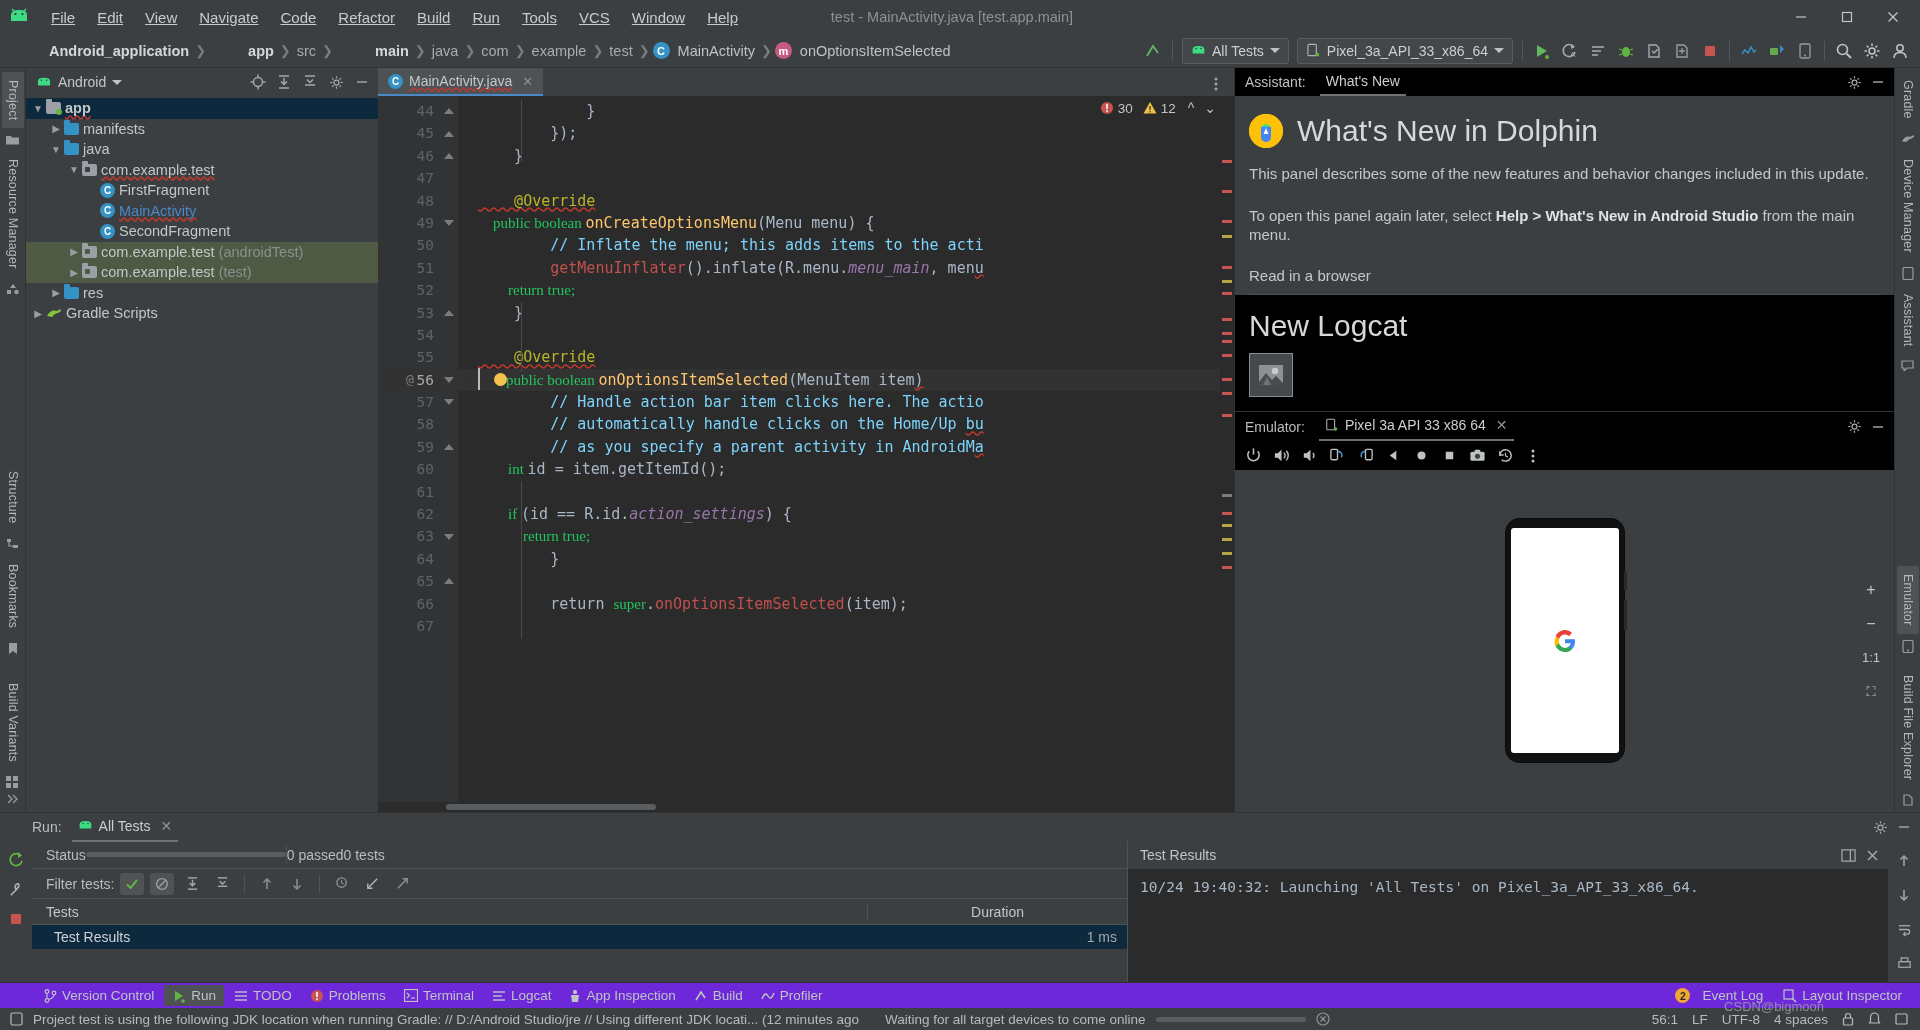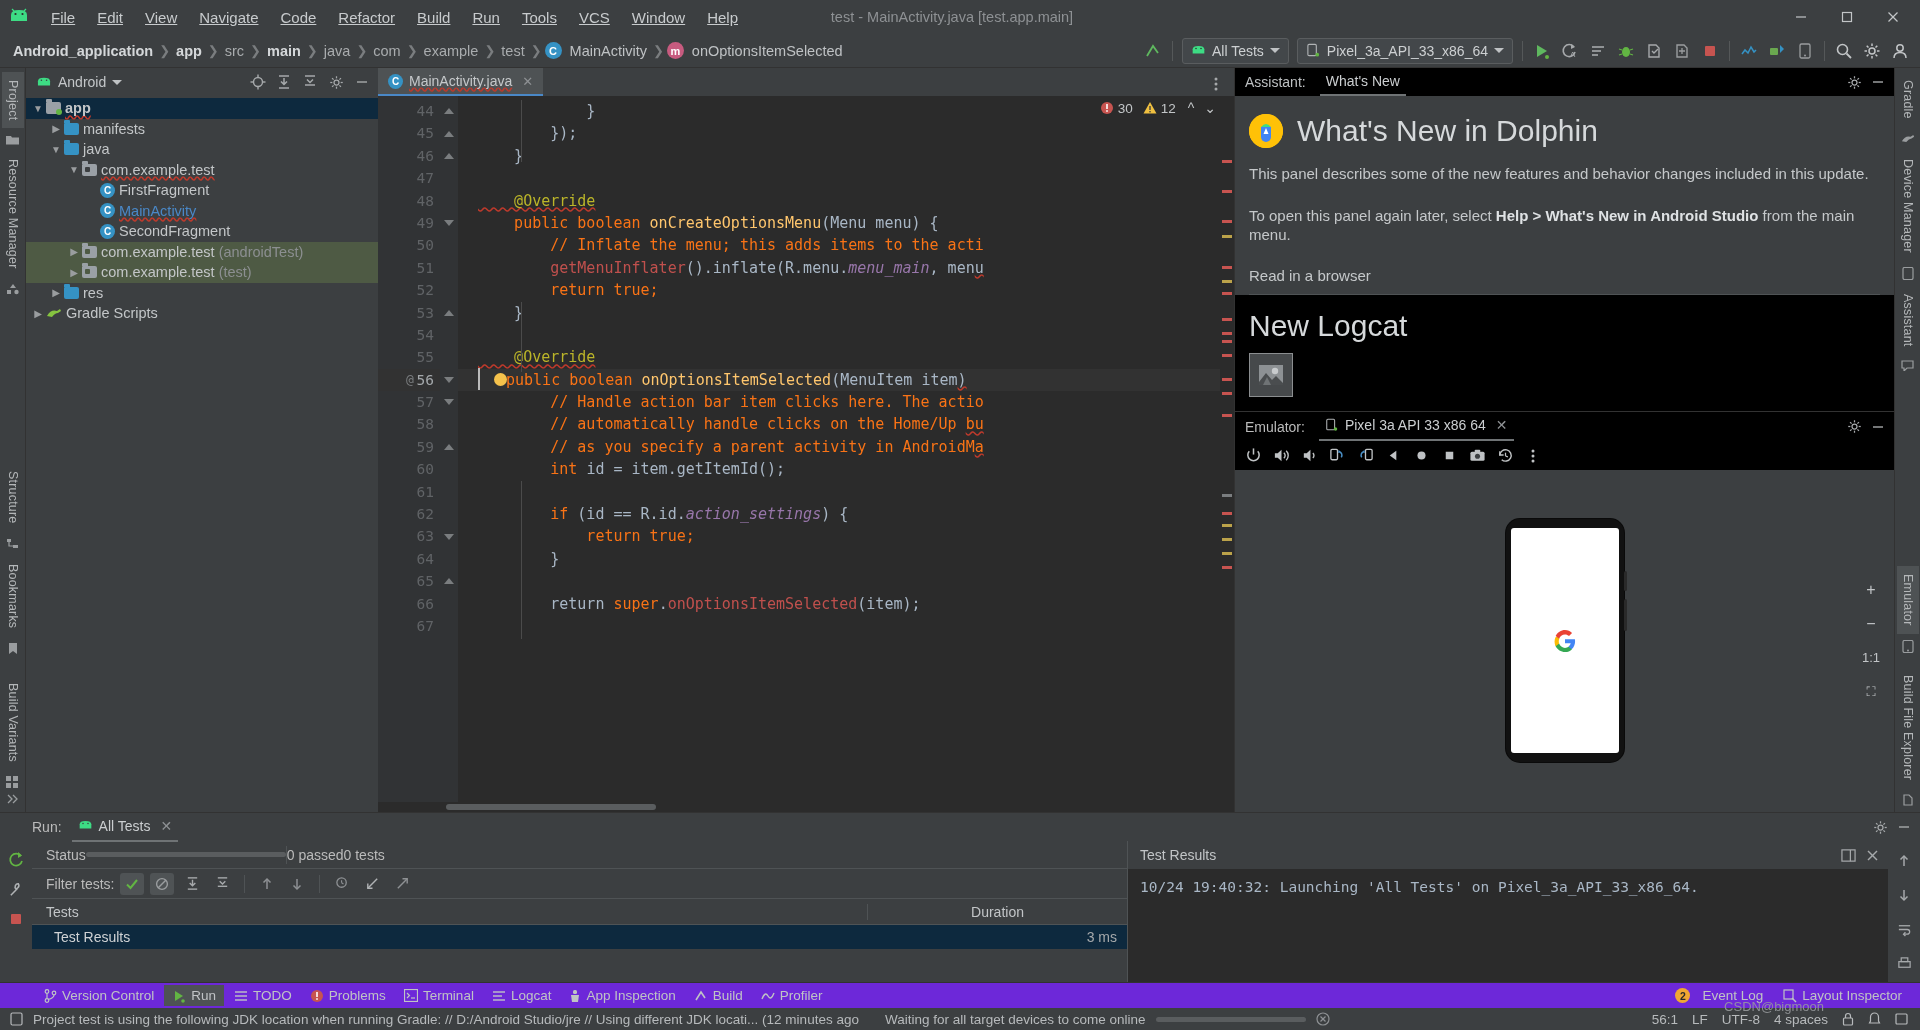--- a/index.html
+++ b/index.html
@@ -28,21 +28,21 @@
   .win-controls { position: absolute; right: 4px; top: 0; height: 34px; display: flex; align-items: center; }
   .win-btn { width: 46px; height: 34px; display: flex; align-items: center; justify-content: center; color: #c2c5c7; }
 
   
   .navbar {
     height: 34px; flex: 0 0 34px; background: #3c3f41; display: flex; align-items: center;
     padding-left: 10px; border-bottom: 1px solid #323232; position: relative;
   }
   .crumbs { display: flex; align-items: center; font-size: 14.5px; }
   .crumb { color: #bfc2c4; padding: 2px 3px; white-space: nowrap; }
-  .crumb.bold { font-weight: bold; color: #d4d7d9; }
+  .crumb.bold { font-weight: bold; color: #d4d7d9; margin-left: 36px; }
   .crumb.dim { color: #a9acae; }
   .crumb-sep { color: #7a7d7f; margin: 0 3px; font-size: 13px; }
   .crumb-ico { width: 17px; height: 17px; border-radius: 50%; display: inline-flex;
       align-items: center; justify-content: center; font-size: 11px; color: #fff;
       margin-right: 5px; font-weight: bold; }
   .toolbar-right { margin-left: auto; display: flex; align-items: center; padding-right: 6px; }
   .tb-ico { width: 28px; height: 28px; display: flex; align-items: center; justify-content: center; color:#a9acae; }
   .combo {
     display: flex; align-items: center; gap: 6px; height: 26px; padding: 0 8px;
     border: 1px solid #5a5d5f; border-radius: 3px; background: #43474a;
@@ -118,22 +118,22 @@
   .fold span { width:9px;height:9px;border:1px solid #7a7d7f; display:block; position:relative; }
   .fold.arr span { border:none; width:0;height:0;border-left:5px solid transparent;border-right:5px solid transparent;border-top:6px solid #7a7d7f;}
   .fold.up span { border:none; width:0;height:0;border-left:5px solid transparent;border-right:5px solid transparent;border-bottom:6px solid #7a7d7f;}
 
   .code-area {
     flex:1 1 auto; background:#2b2b2b; position:relative; overflow:hidden;
     font-family:"DejaVu Sans Mono", monospace; font-size:15px; padding-top:4px;
   }
   .cline { height:22.4px; line-height:22.4px; white-space:pre; padding-left: 20px; color:#a9b7c6; }
   .cline.cur { background:#323232; }
-  .kw   { color:#f97316; }
-  .cmt  { color:#f97316; }
+  .kw   { color:#22c55e;font-family:Liberation Serif, serif; }
+  .cmt  { color:#7dd3fc; }
   .fn   { color:#ffc66d; }
   .meth { color:#a9b7c6; }
   .anno { color:#bbb529;margin-top:40px; }
   .fld  { color:#9876aa; font-style: italic;}
   .call { color:#a9b7c6; }
   .err-u { text-decoration: underline wavy #c0392b; text-decoration-skip-ink:none; }
   .bulb { position:absolute; left:-16px; top:4px; width:13px;height:13px;border-radius:50%; background:#f5c24c; }
 
   .indent-guide { position:absolute; width:1px; background:#4b4b4b; }
   .caret-bar { position:absolute; width:2px; background:#bbbbbb; }
@@ -1144,21 +1144,21 @@
                 <path d="M8 3 h5 v5" fill="none" stroke="#8e9194" stroke-width="1.5"></path>
               </svg>
           </div>
         </div>
         <div class="tbl-head">
           <div class="c1">Tests</div>
           <div class="c2">Duration</div>
         </div>
         <div class="tbl-row">
           <div class="c1">Test Results</div>
-          <div class="c2">3 ms</div>
+          <div class="c2">1 ms</div>
         </div>
       </div>
 
       <div class="run-right">
         <div class="rr-head">
           <span>Test Results</span>
           <div class="rr-right">
             <div class="ph-btn">
               <svg width="15" height="15" viewBox="0 0 16 16">
                   <rect x="1" y="2" width="14" height="12" fill="none" stroke="#a6a9ab" stroke-width="1.3"></rect>

